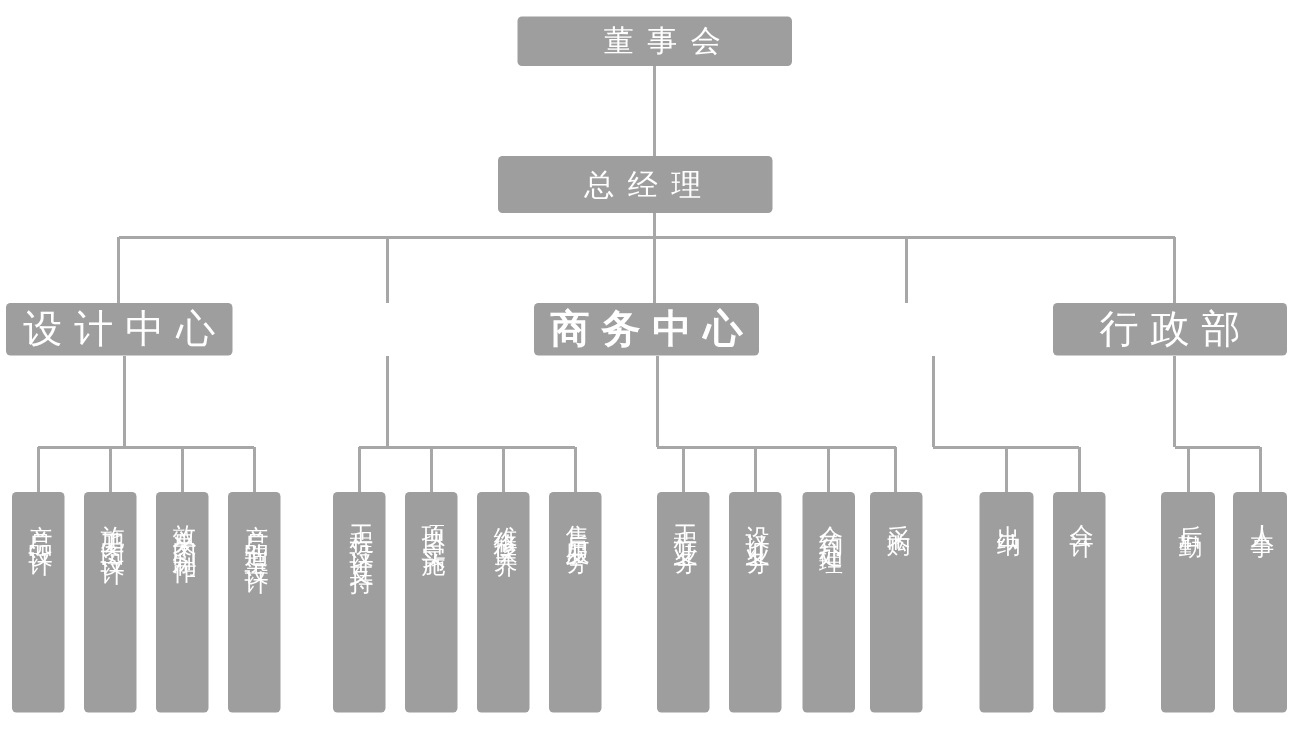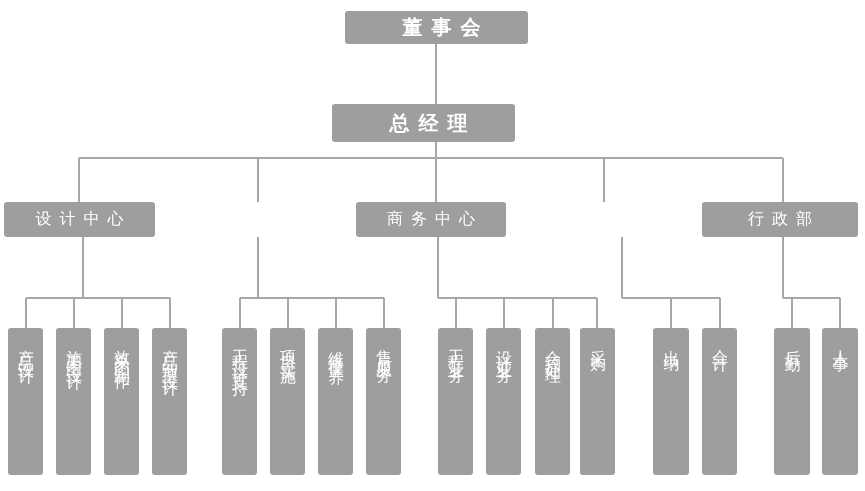--- a/index.html
+++ b/index.html
@@ -17,40 +17,40 @@
     background: #9e9e9e;
     color: #ffffff;
     border-radius: 3px;
     display: flex;
     align-items: center;
     justify-content: center;
     box-sizing: border-box;
     user-select: none;
   }
   
-  .hnode { font-size: 20px; letter-spacing: 9px; padding-left: 19px; font-weight: 700; }
-  .dnode { font-size: 16px; letter-spacing: 8px; padding-left: 8px; height: 35px; top: 202px; }
+  .hnode { font-size: 20px; letter-spacing: 9px; padding-left: 19px; font-weight: 400; }
+  .dnode { font-size: 26px; letter-spacing: 8px; padding-left: 8px; height: 35px; top: 202px; }
   
   .vnode {
     top: 328px; height: 147px; width: 35px;
     writing-mode: vertical-rl;
     text-orientation: upright;
     justify-content: flex-start;
     align-items: center;
     padding-top: 9px;
     font-size: 16px;
     letter-spacing: 6px;
   }
   
   .n-root { left: 345px; top: 11px;  width: 183px; height: 33px; }
   .n-mgr  { left: 332px; top: 104px; width: 183px; height: 38px; }
   
   .n-d1 { left: 4px;   width: 151px; }
   .n-d2 { left: 180px; width: 150px; }
-  .n-d3 { left: 356px; width: 150px; }
+  .n-d3 { left: 356px; width: 150px; font-weight: bold; }
   .n-d4 { left: 530px; width: 153px; }
   .n-d5 { left: 702px; width: 156px; }
   
   .n-c11 { left: 8px; }
   .n-c12 { left: 56px; }
   .n-c13 { left: 104px; }
   .n-c14 { left: 152px; }
   
   .n-c21 { left: 222px; }
   .n-c22 { left: 270px; }

